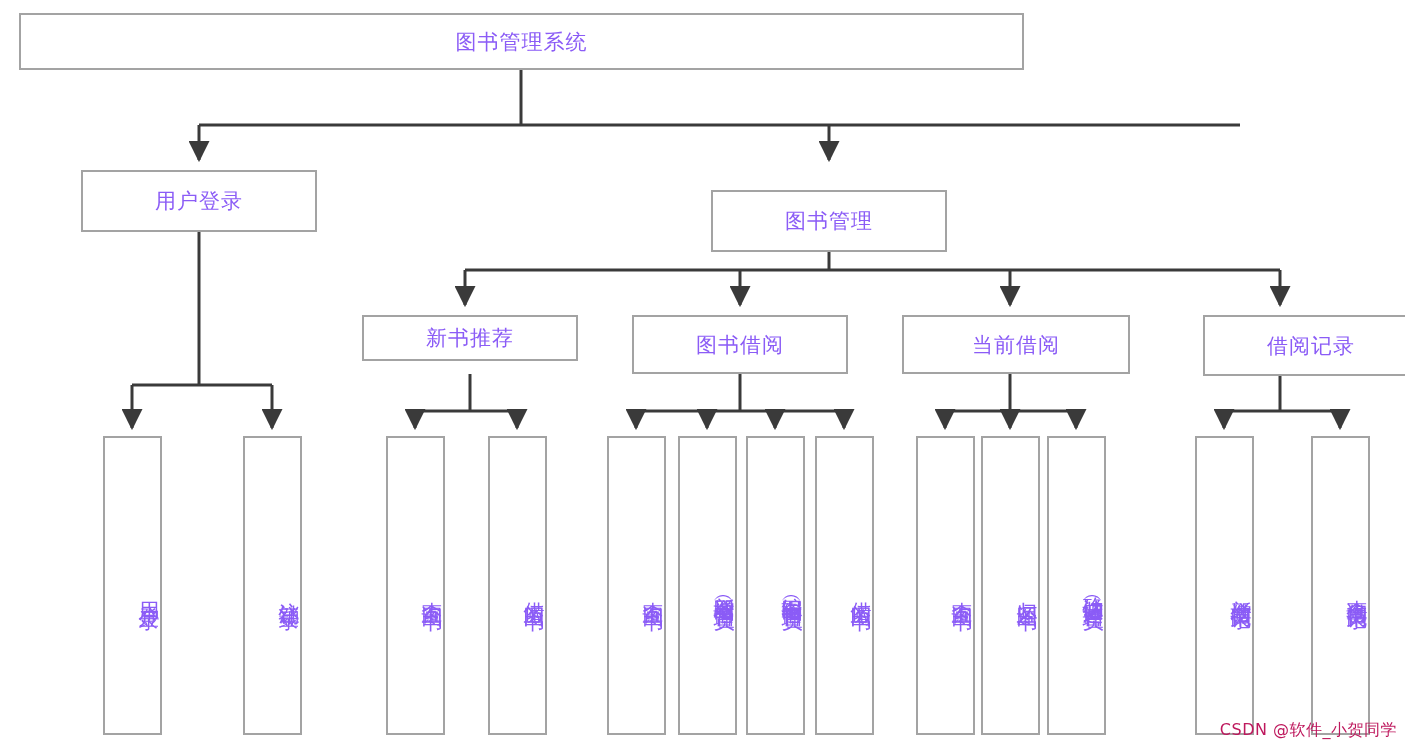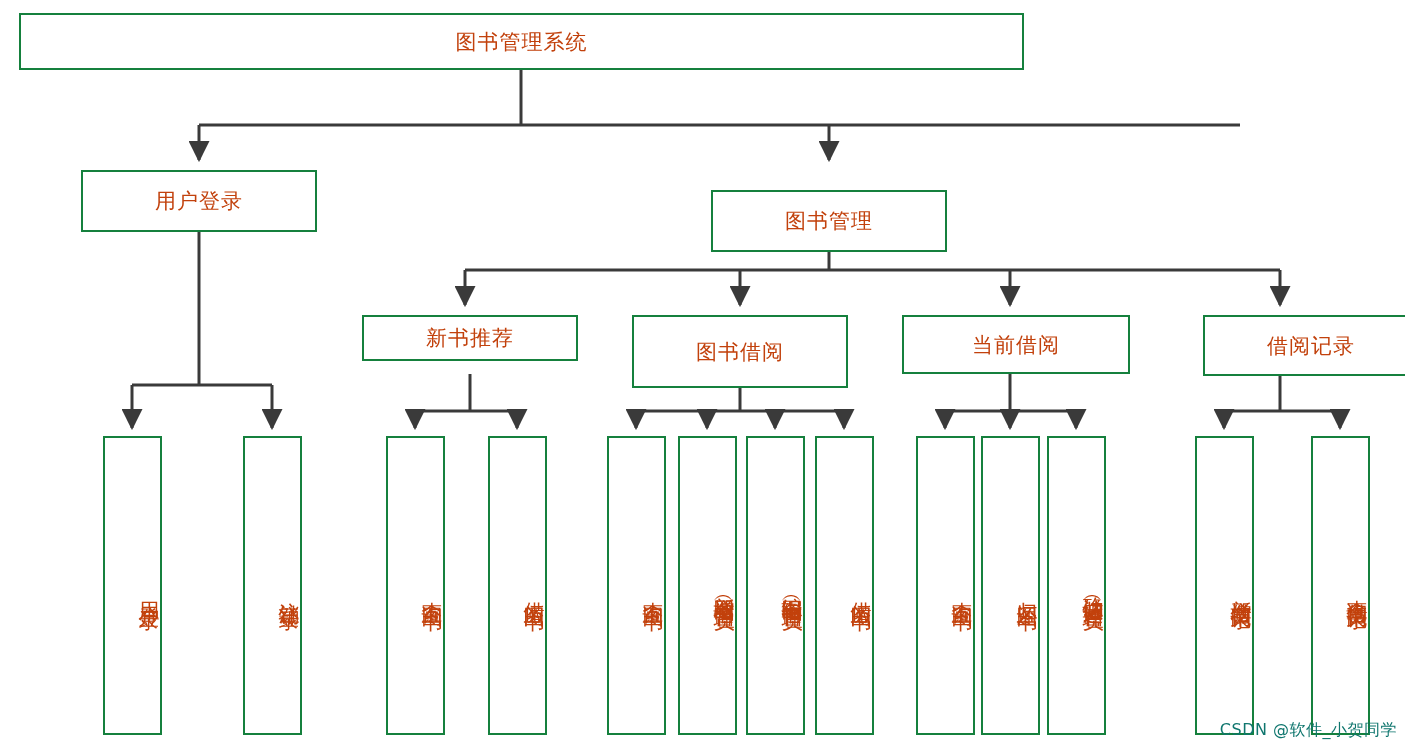--- a/index.html
+++ b/index.html
@@ -22,26 +22,26 @@
     position: absolute;
     left: 0;
     top: 0;
     width: 1405px;
     height: 747px;
     pointer-events: none;
   }
   .node {
     position: absolute;
     box-sizing: border-box;
-    border: 2px solid #15803d;
+    border: 2px solid #a3a3a3;
     background: #ffffff;
     display: flex;
     align-items: center;
     justify-content: center;
-    color: #c2410c;
+    color: #8b5cf6;
     text-align: left;
   }
   .node.h {
     font-size: 21px;
     letter-spacing: 1px;
   }
   .node.v {
     font-size: 21px;
     writing-mode: vertical-rl;
     text-orientation: upright;
@@ -57,21 +57,21 @@
   }
   .node-label {
     display: block;
     white-space: nowrap;
   }
   .watermark {
     position: absolute;
     right: 8px;
     bottom: 6px;
     font-size: 16px;
-    color: #0f766e;
+    color: #be185d;
     letter-spacing: 0.5px;
     white-space: nowrap;
   }
 </style>
 </head>
 <body>
 
 <div id="canvas">
 
   <svg id="wires" viewBox="0 0 1405 747" width="1405" height="747" aria-hidden="true">
@@ -133,21 +133,21 @@
   </div>
 
   <div class="node h" style="left:711px; top:170px; width:236px; height:62px;margin-top:20px;">
     <span class="node-label">图书管理</span>
   </div>
 
   <div class="node h" style="left:362px; top:315px; width:216px; height:46px;">
     <span class="node-label">新书推荐</span>
   </div>
 
-  <div class="node h" style="left:632px; top:315px; width:216px; height:73px;">
+  <div class="node h" style="left:632px; top:315px; width:216px; height:59px;">
     <span class="node-label">图书借阅</span>
   </div>
 
   <div class="node h" style="left:902px; top:315px; width:228px; height:59px;">
     <span class="node-label">当前借阅</span>
   </div>
 
   <div class="node h" style="left:1203px; top:315px; width:216px; height:61px;">
     <span class="node-label">借阅记录</span>
   </div>

